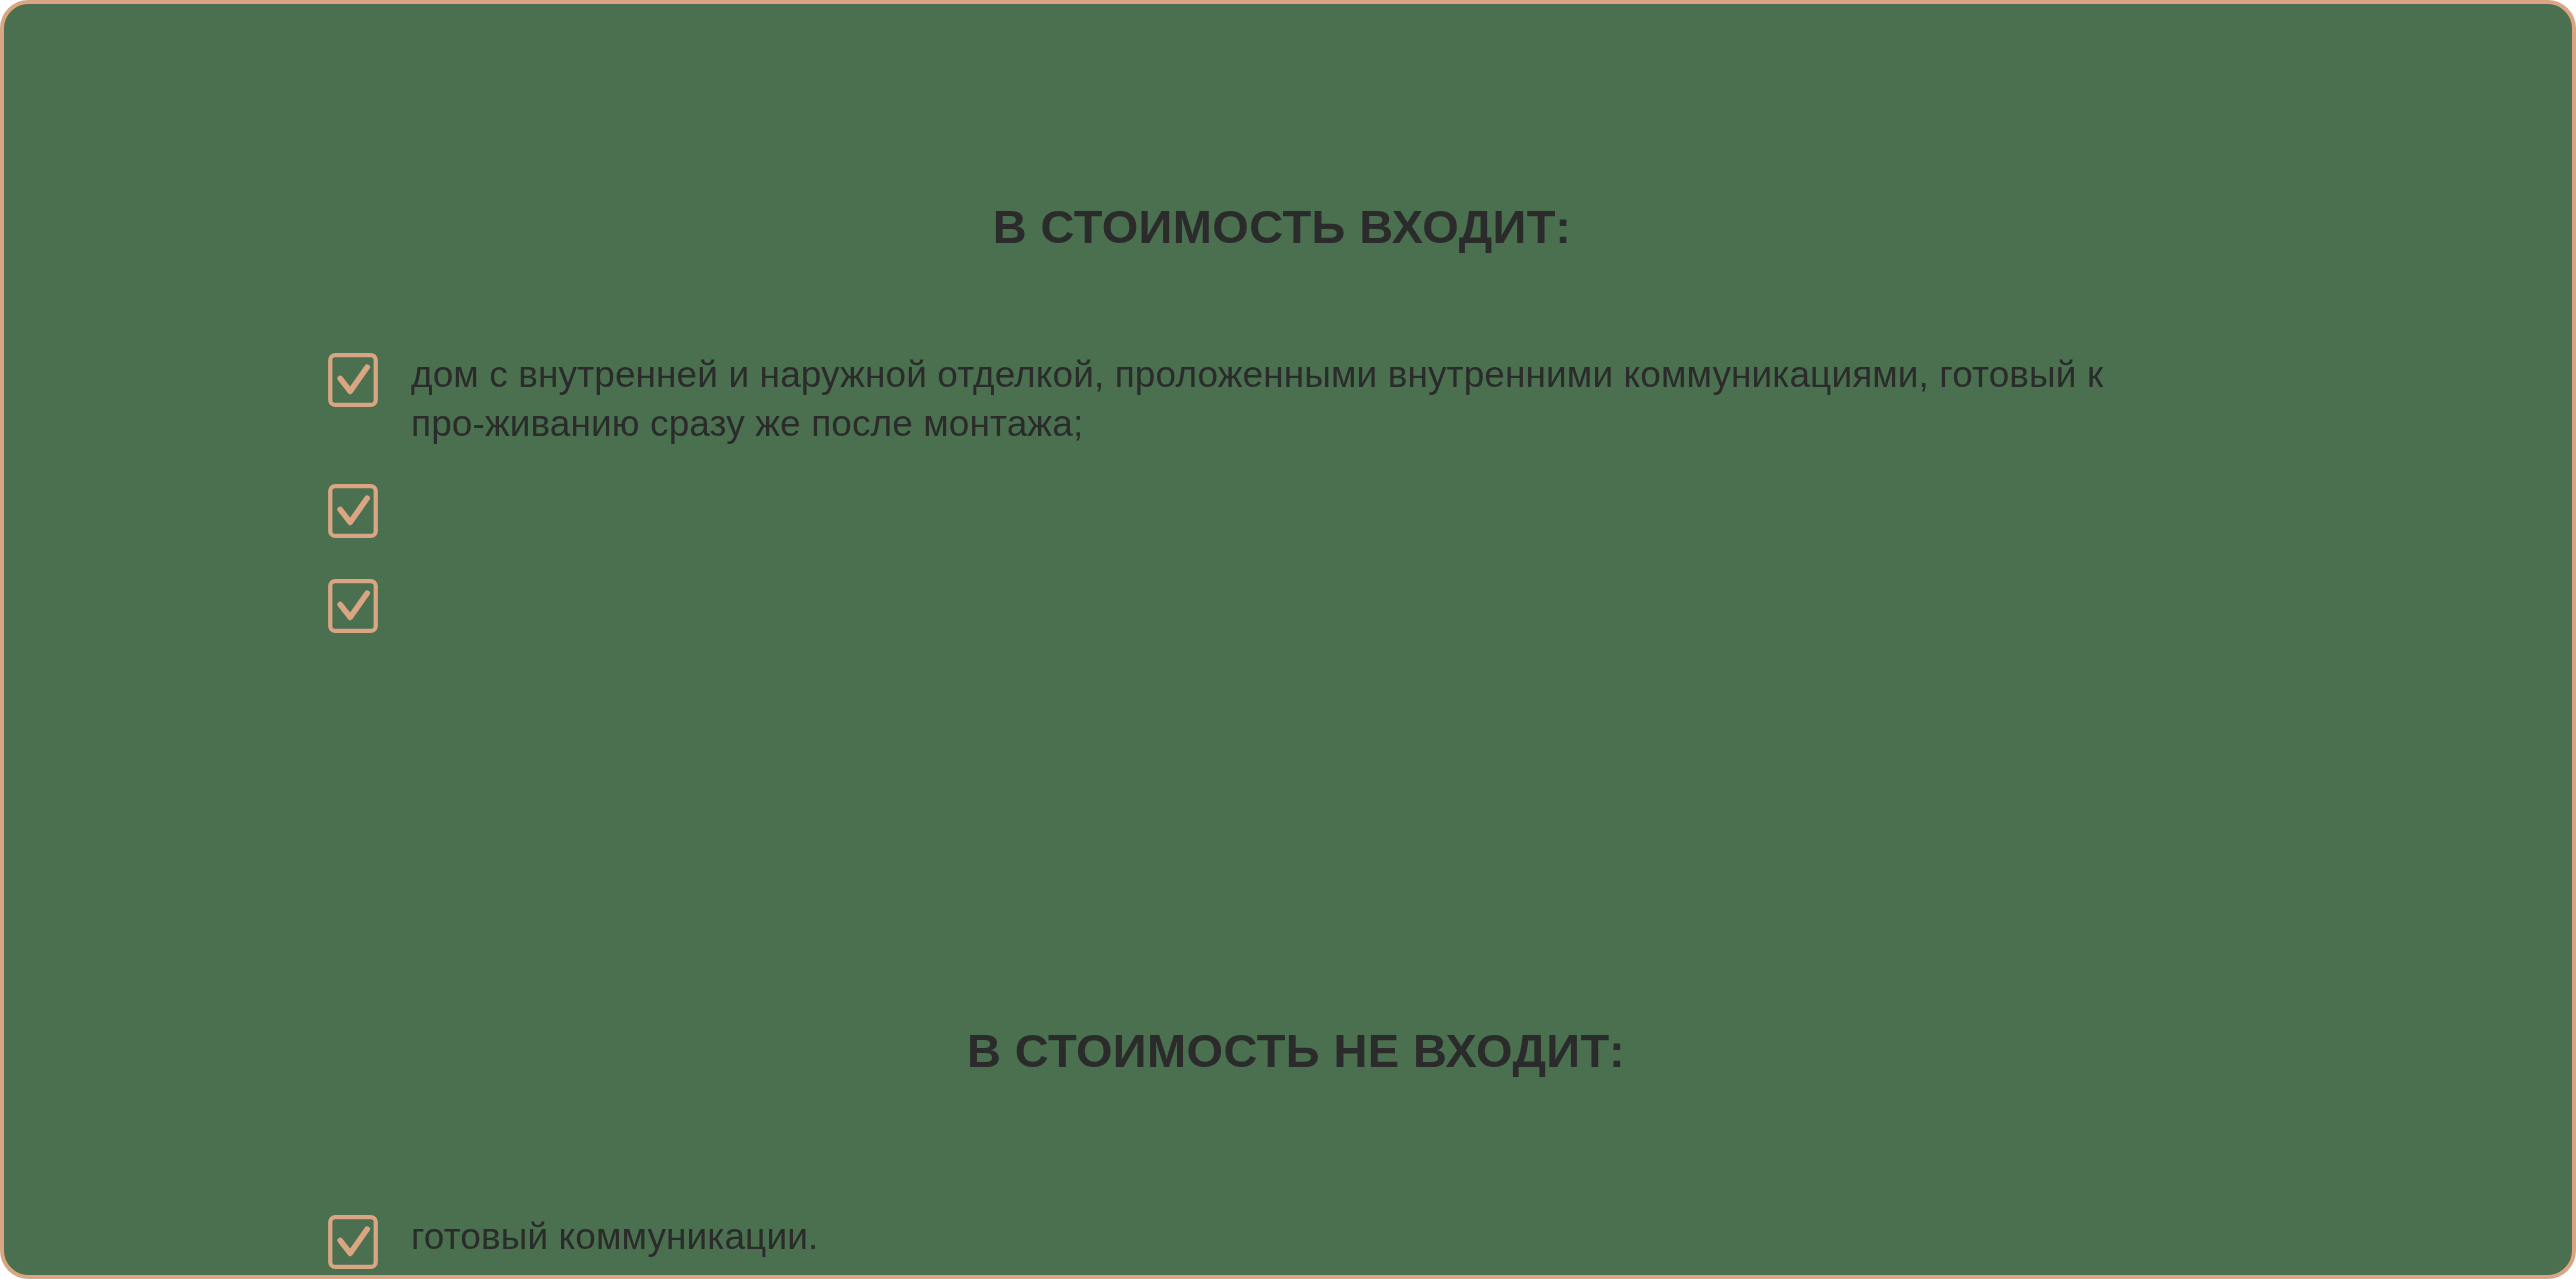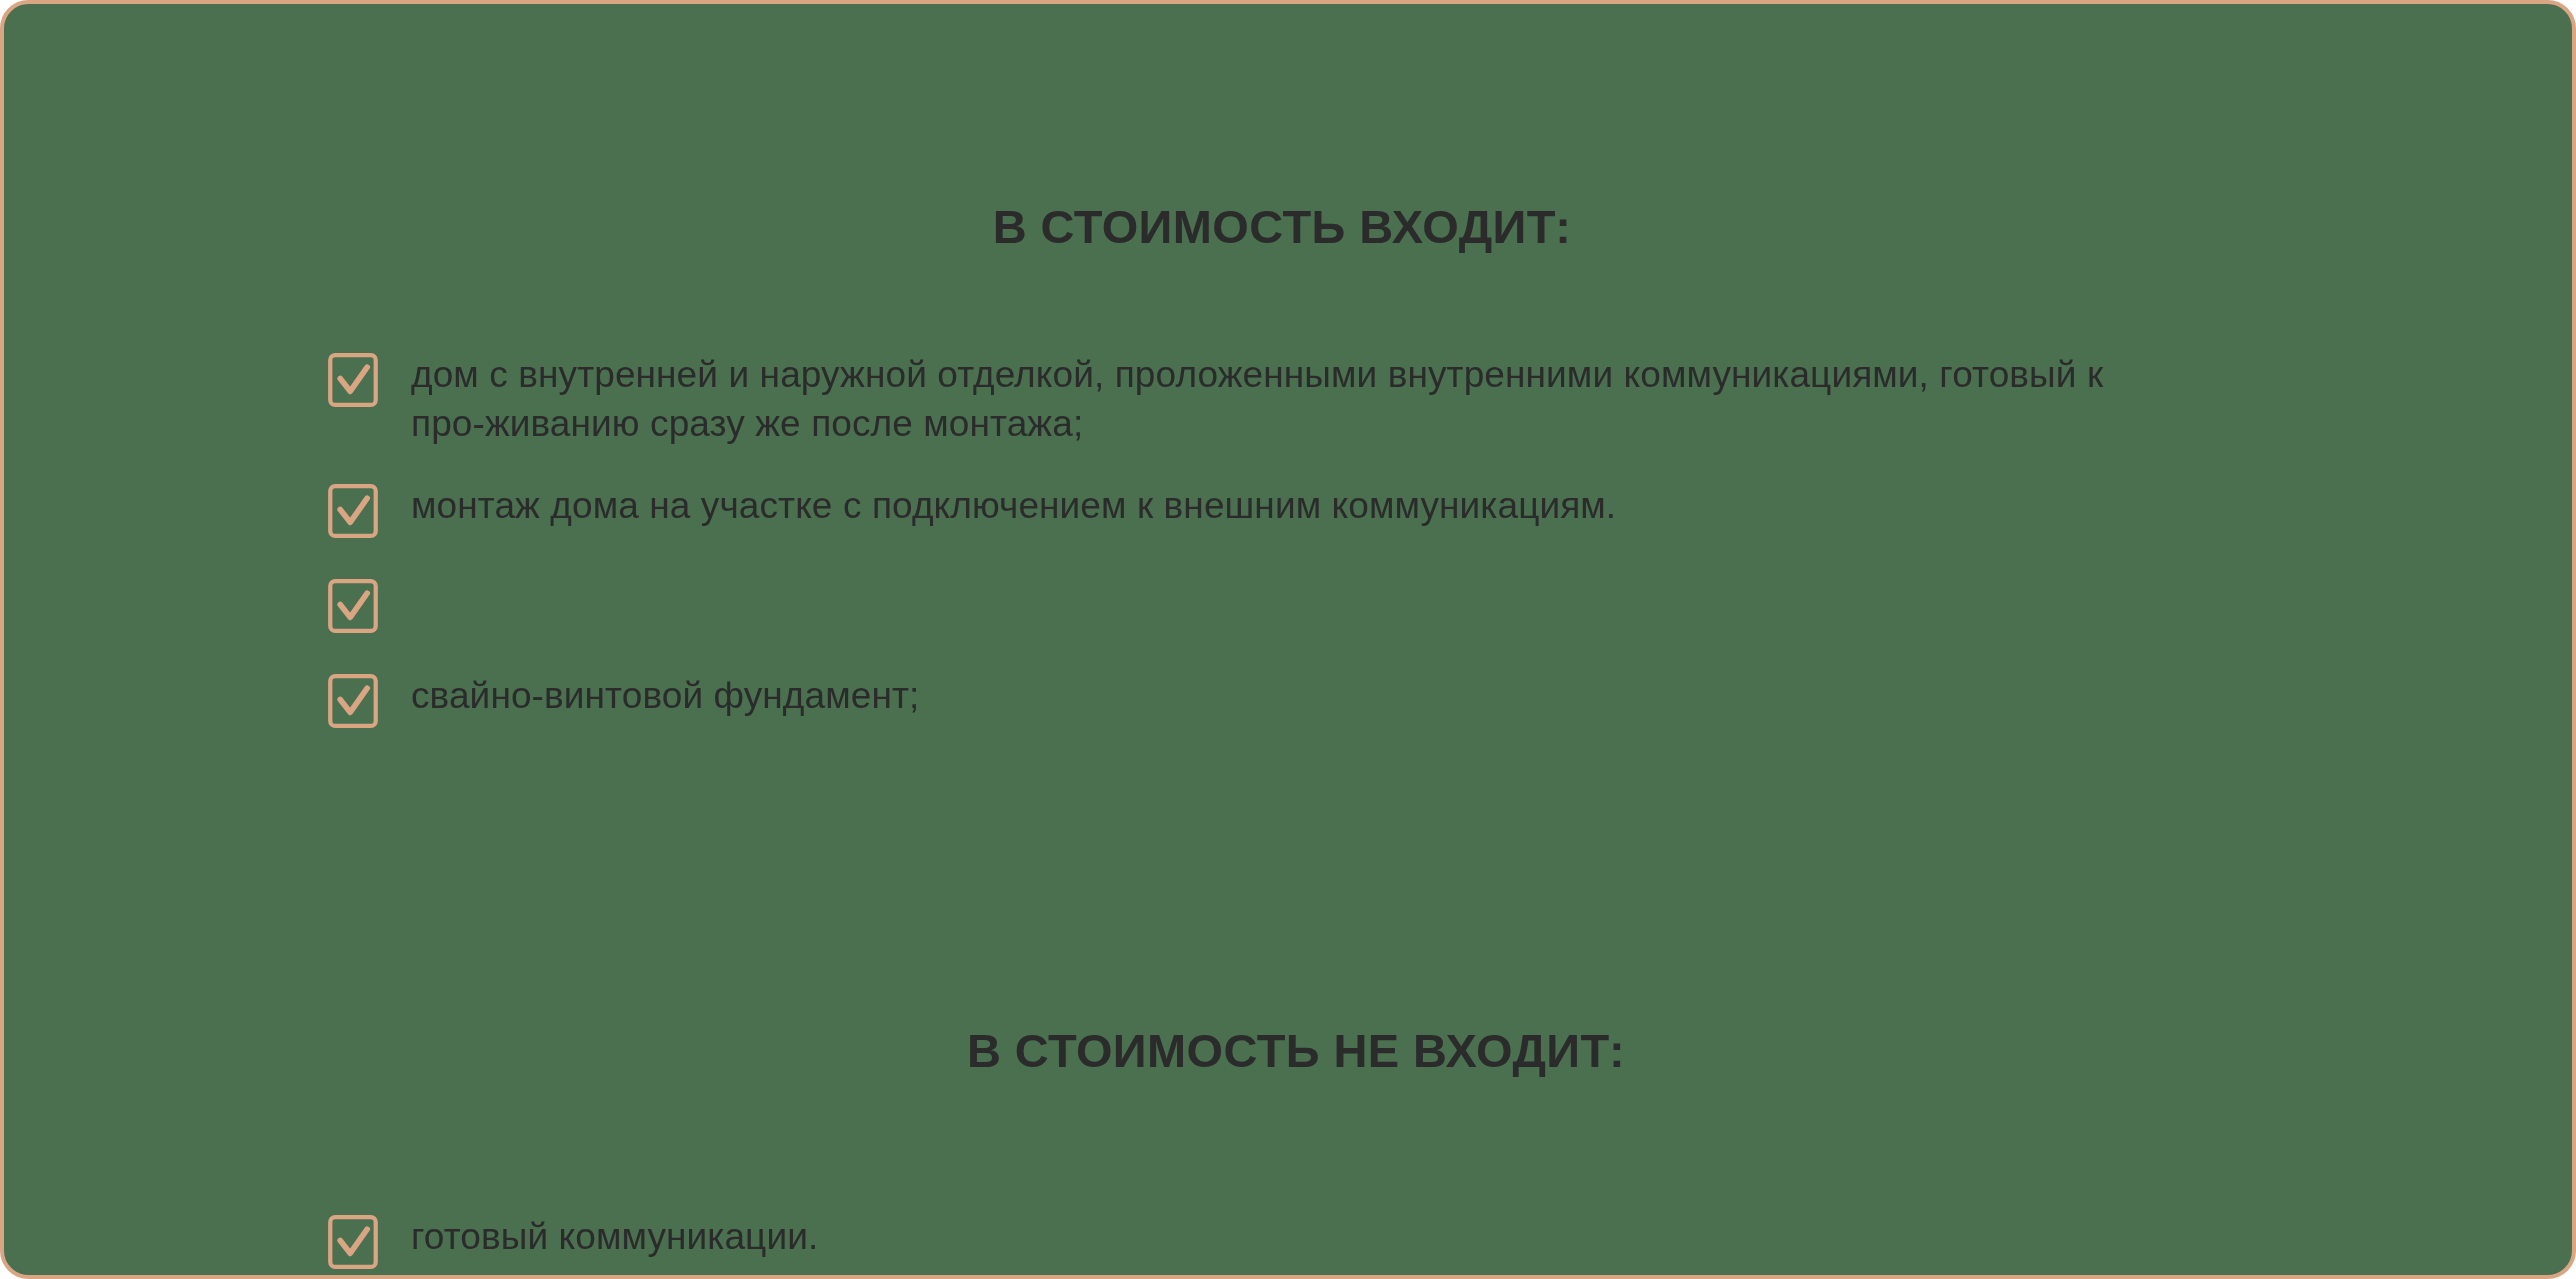--- a/index.html
+++ b/index.html
@@ -116,37 +116,29 @@
           <path d="M17 36 L31 54 L55 20" fill="none" stroke="#d9a582" stroke-width="8" stroke-linecap="round" stroke-linejoin="round"></path>
         </svg>
         <span class="item-text">дом с внутренней и наружной отделкой, проложенными внутренними коммуникациями, готовый к про-живанию сразу же после монтажа;</span>
       </li>
 
       <li class="check-item">
         <svg class="checkbox-icon" viewBox="0 0 70 76">
           <rect x="3" y="3" width="64" height="70" rx="7" ry="7" fill="none" stroke="#d9a582" stroke-width="6"></rect>
           <path d="M17 36 L31 54 L55 20" fill="none" stroke="#d9a582" stroke-width="8" stroke-linecap="round" stroke-linejoin="round"></path>
         </svg>
-        <span class="item-text">монтаж дома на участке с подключением к внешним коммуникациям.</span>
       </li>
 
       <li class="check-item">
         <svg class="checkbox-icon" viewBox="0 0 70 76">
           <rect x="3" y="3" width="64" height="70" rx="7" ry="7" fill="none" stroke="#d9a582" stroke-width="6"></rect>
           <path d="M17 36 L31 54 L55 20" fill="none" stroke="#d9a582" stroke-width="8" stroke-linecap="round" stroke-linejoin="round"></path>
         </svg>
       </li>
 
-      <li class="check-item">
-        <svg class="checkbox-icon" viewBox="0 0 70 76">
-          <rect x="3" y="3" width="64" height="70" rx="7" ry="7" fill="none" stroke="#d9a582" stroke-width="6"></rect>
-          <path d="M17 36 L31 54 L55 20" fill="none" stroke="#d9a582" stroke-width="8" stroke-linecap="round" stroke-linejoin="round"></path>
-        </svg>
-        <span class="item-text">свайно-винтовой фундамент;</span>
-      </li>
 
     </ul>
 
     <h2 class="section-heading heading-excluded">В СТОИМОСТЬ НЕ ВХОДИТ:</h2>
 
     <ul class="check-list list-excluded">
       <li class="check-item">
         <svg class="checkbox-icon" viewBox="0 0 70 76">
           <rect x="3" y="3" width="64" height="70" rx="7" ry="7" fill="none" stroke="#d9a582" stroke-width="6"></rect>
           <path d="M17 36 L31 54 L55 20" fill="none" stroke="#d9a582" stroke-width="8" stroke-linecap="round" stroke-linejoin="round"></path>

